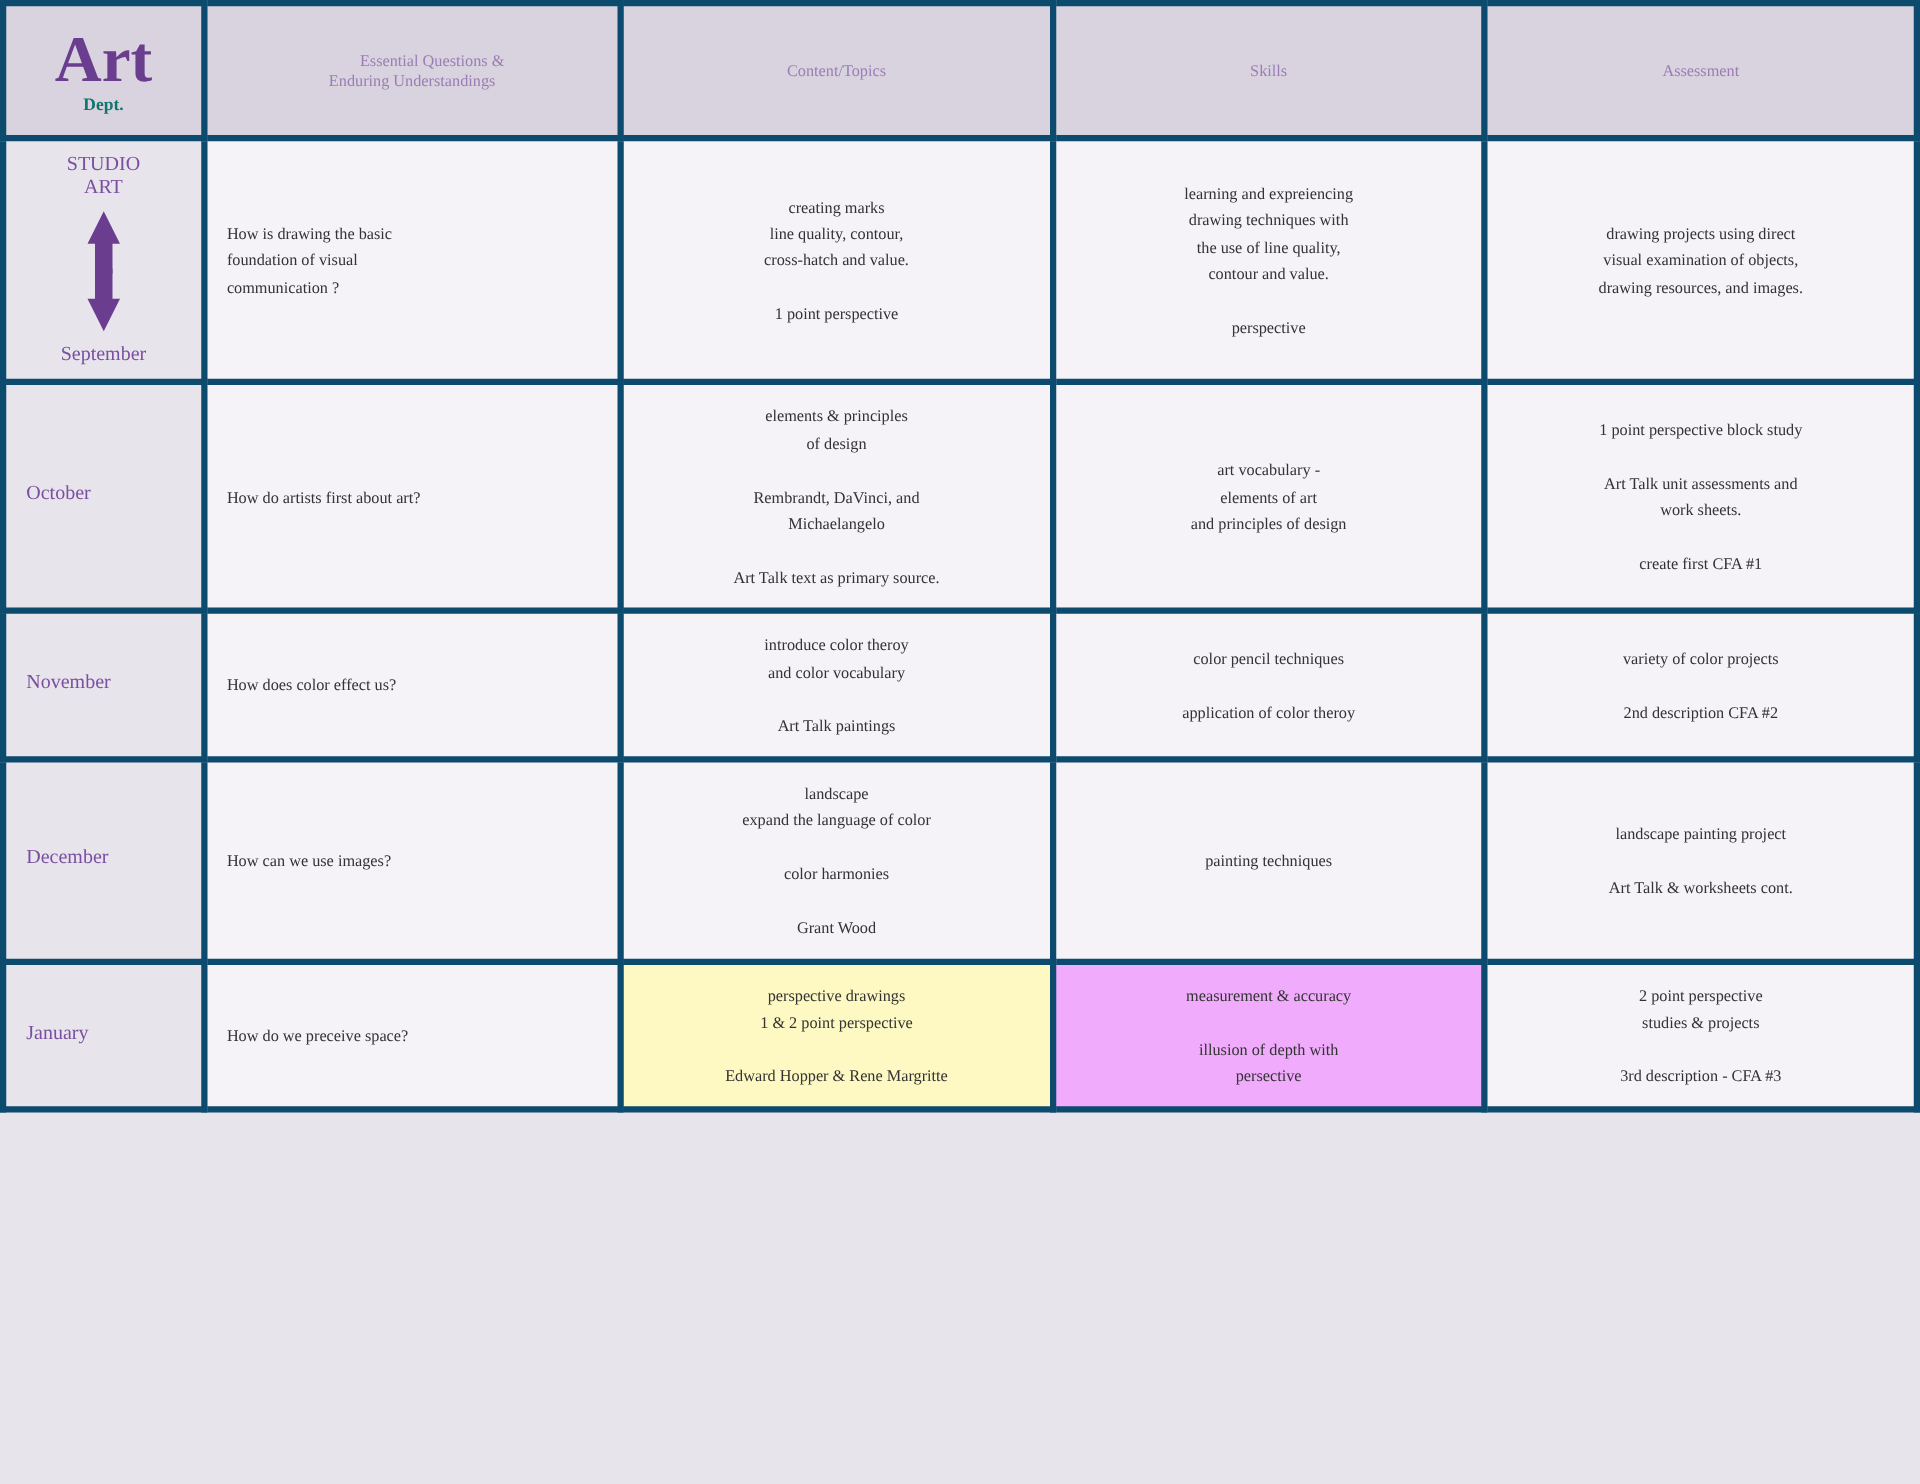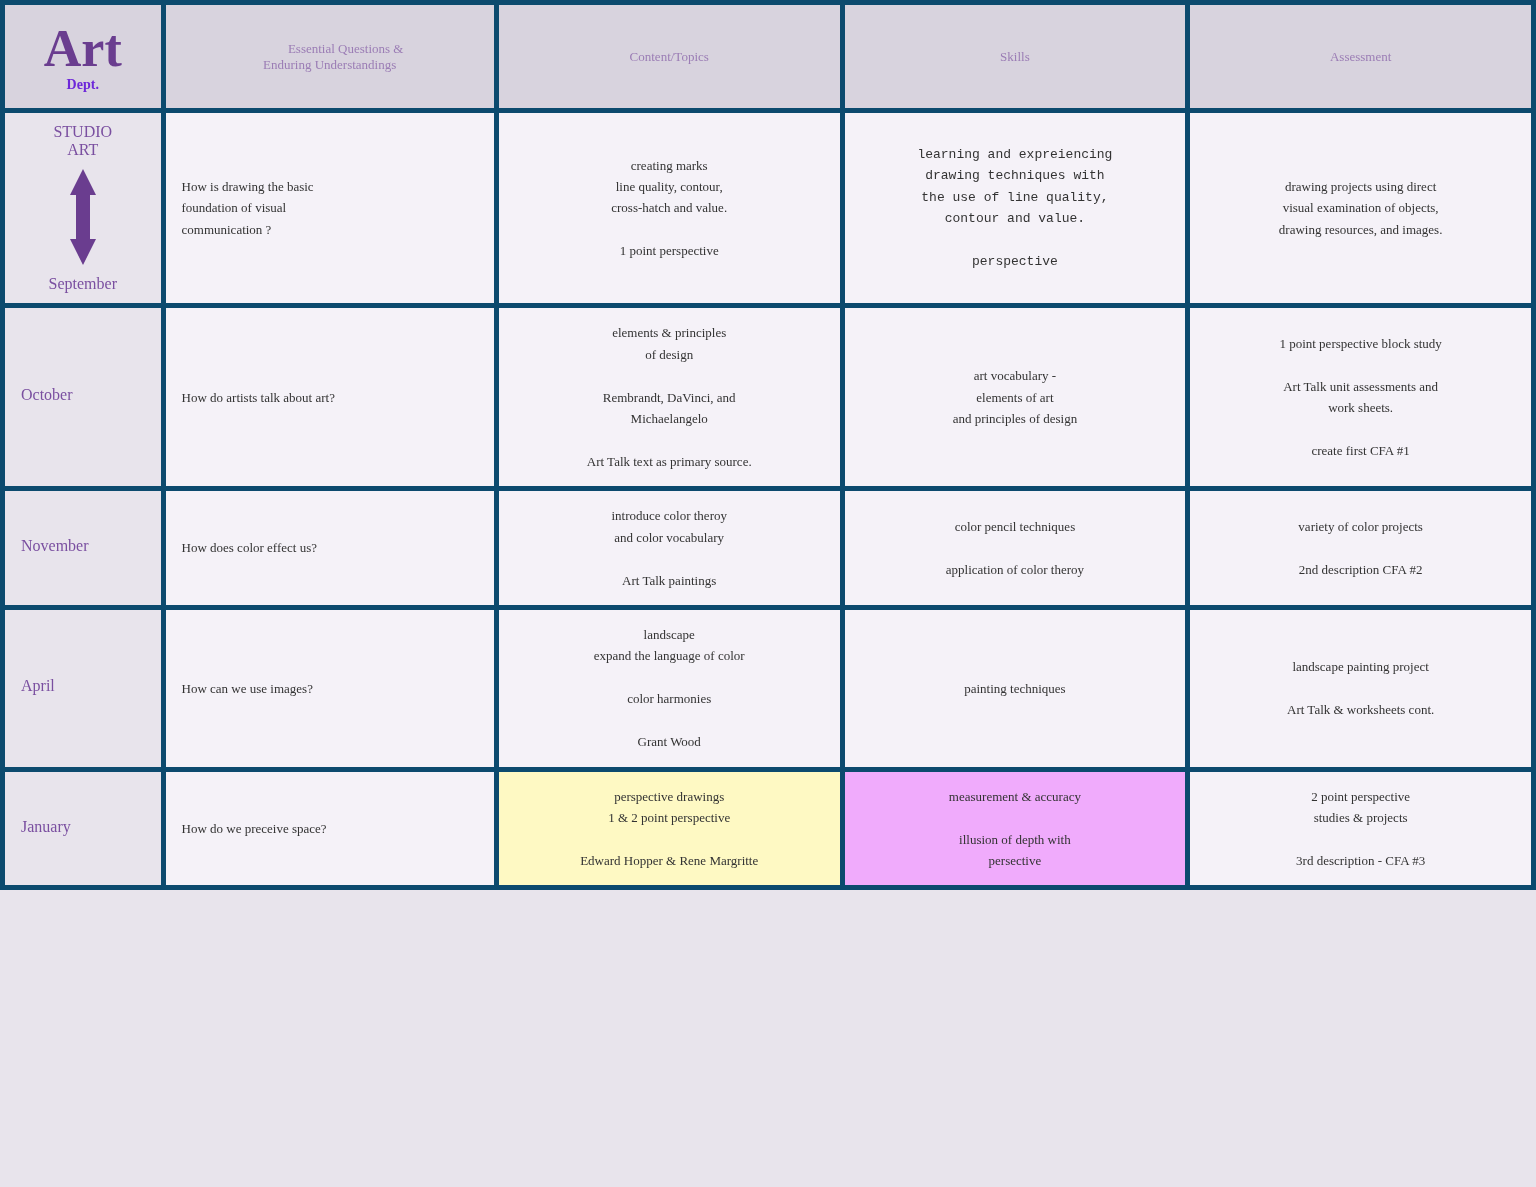--- a/index.html
+++ b/index.html
@@ -82,21 +82,21 @@
       <col class="col-month">
       <col class="col-eq">
       <col class="col-ct">
       <col class="col-sk">
       <col class="col-as">
     </colgroup>
     <thead>
       <tr>
         <th class="th-art-dept">
           <div style="font-size:52px;color:#6a3d8f;font-family:Georgia,serif;line-height:1.1;">Art</div>
-          <div style="font-size:14px;color:#6d28d9;font-family:Georgia,serif;">Dept.</div>
+          <div style="font-size:14px;color:#0f766e;font-family:Georgia,serif;">Dept.</div>
         </th>
         <th class="th-col">
           <span style="white-space:pre-line;margin-left:32px;">Essential Questions &amp;
 Enduring Understandings</span>
         </th>
         <th class="th-col">
           <span>Content/Topics</span>
         </th>
         <th class="th-col">
           <span>Skills</span>
@@ -122,33 +122,33 @@
       <div style="color:#7a4fa0;font-size:16px;font-family:Georgia,serif;margin-top:auto;">September</div>
     </td>
           <td class="td-content" style="background: rgb(245, 242, 248); text-align: left; padding: 18px 16px; vertical-align: middle; min-height: 220px;"><span style="white-space:pre-line;">How is drawing the basic
 foundation of visual
 communication ?</span></td>
           <td class="td-content" style="background: rgb(245, 242, 248); min-height: 220px;"><span style="white-space:pre-line;">creating marks
 line quality, contour,
 cross-hatch and value.
 
 1 point perspective</span></td>
-          <td class="td-content" style="background: rgb(245, 242, 248); min-height: 220px; font-family: Liberation Mono, monospace;"><span style="white-space:pre-line;">learning and expreiencing
+          <td class="td-content" style="background: rgb(245, 242, 248); min-height: 220px;"><span style="white-space:pre-line;">learning and expreiencing
 drawing techniques with
 the  use of line quality,
 contour and value.
 
  perspective</span></td>
           <td class="td-content" style="background: rgb(245, 242, 248); min-height: 220px;"><span style="white-space:pre-line;">drawing projects using direct
 visual examination of objects,
 drawing resources, and images.</span></td>
         </tr>
         <tr>
           <td class="td-month">October</td>
-          <td class="td-content" style="background: rgb(245, 242, 248); text-align: left; padding: 18px 16px; vertical-align: middle; min-height: 160px;"><span style="white-space:pre-line;">How do artists talk about art?</span></td>
+          <td class="td-content" style="background: rgb(245, 242, 248); text-align: left; padding: 18px 16px; vertical-align: middle; min-height: 160px;"><span style="white-space:pre-line;">How do artists first about art?</span></td>
           <td class="td-content" style="background: rgb(245, 242, 248); min-height: 160px;"><span style="white-space:pre-line;">elements &amp; principles
 of design
 
 Rembrandt, DaVinci,  and
 Michaelangelo
 
 Art Talk text as primary source.</span></td>
           <td class="td-content" style="background: rgb(245, 242, 248); min-height: 160px;"><span style="white-space:pre-line;">art vocabulary -
 elements of art
 and principles of design</span></td>
@@ -167,21 +167,21 @@
 
 Art Talk paintings</span></td>
           <td class="td-content" style="background: rgb(245, 242, 248); min-height: 160px;"><span style="white-space:pre-line;">color pencil techniques
 
 application of color theroy</span></td>
           <td class="td-content" style="background: rgb(245, 242, 248); min-height: 160px;"><span style="white-space:pre-line;">variety of color projects
 
 2nd description CFA #2</span></td>
         </tr>
         <tr>
-          <td class="td-month">April</td>
+          <td class="td-month">December</td>
           <td class="td-content" style="background: rgb(245, 242, 248); text-align: left; padding: 18px 16px; vertical-align: middle; min-height: 160px;"><span style="white-space:pre-line;">How can we use images?</span></td>
           <td class="td-content" style="background: rgb(245, 242, 248); min-height: 160px;"><span style="white-space:pre-line;">landscape
 expand the language of color
 
 color harmonies
 
 Grant Wood</span></td>
           <td class="td-content" style="background: rgb(245, 242, 248); min-height: 160px;"><span style="white-space:pre-line;">painting techniques</span></td>
           <td class="td-content" style="background: rgb(245, 242, 248); min-height: 160px;"><span style="white-space:pre-line;">landscape painting project
 

